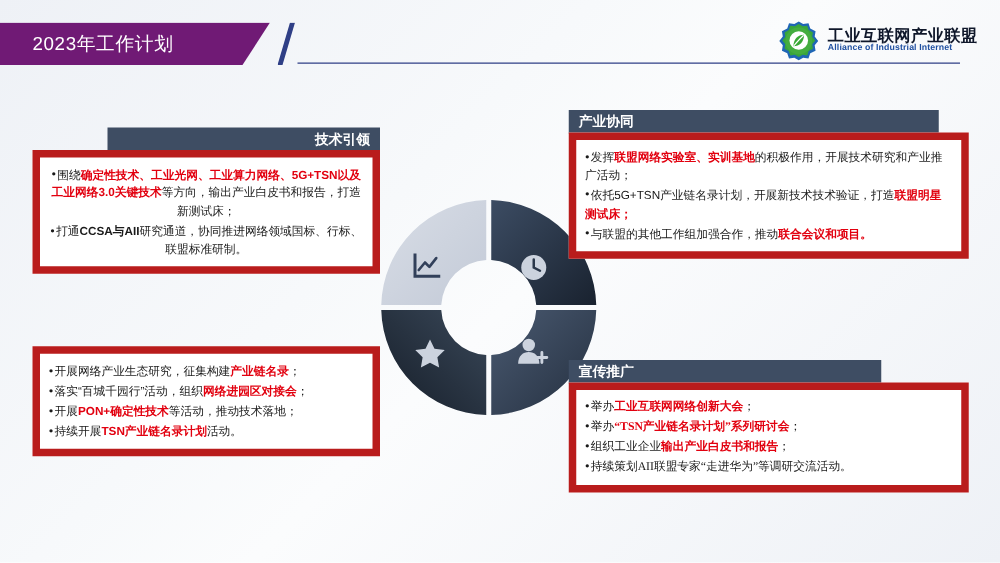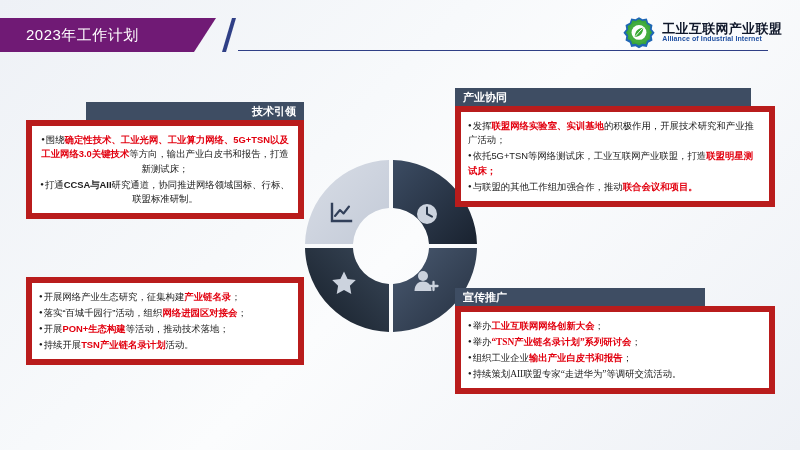--- a/index.html
+++ b/index.html
@@ -190,30 +190,30 @@
       <div class="li"><span>打通</span><span class="bd">CCSA与AII</span><span>研究通道，协同推进网络领域国标、行标、联盟标准研制。</span></div>
     </div>
 </div>
 
 <div class="card" id="card-industry">
   <div class="card-head align-left">
     <span>产业协同</span>
   </div>
   <div class="card-body">
       <div class="li"><span>发挥</span><span class="hl">联盟网络实验室、实训基地</span><span>的积极作用，开展技术研究和产业推广活动；</span></div>
-      <div class="li"><span>依托5G+TSN等网络测试床，工业互联网产业联盟，打造</span><span class="hl">联盟明星测试床；</span></div>
+      <div class="li"><span>依托5G+TSN产业链名录计划，开展新技术技术验证，打造</span><span class="hl">联盟明星测试床；</span></div>
       <div class="li"><span>与联盟的其他工作组加强合作，推动</span><span class="hl">联合会议和项目。</span></div>
     </div>
 </div>
 
 <div class="card" id="card-eco">
   <div class="card-body">
       <div class="li"><span>开展网络产业生态研究，征集构建</span><span class="hl">产业链名录</span><span>；</span></div>
       <div class="li"><span>落实“百城千园行”活动，组织</span><span class="hl">网络进园区对接会</span><span>；</span></div>
-      <div class="li"><span>开展</span><span class="hl">PON+生态构建</span><span>等活动，推动技术落地；</span></div>
+      <div class="li"><span>开展</span><span class="hl">PON+确定性技术</span><span>等活动，推动技术落地；</span></div>
       <div class="li"><span>持续开展</span><span class="hl">TSN产业链名录计划</span><span>活动。</span></div>
     </div>
 </div>
 
 <div class="card" id="card-promo">
   <div class="card-head align-left">
     <span>宣传推广</span>
   </div>
   <div class="card-body">
       <div class="li"><span>举办</span><span class="hl">工业互联网网络创新大会</span><span>；</span></div>

